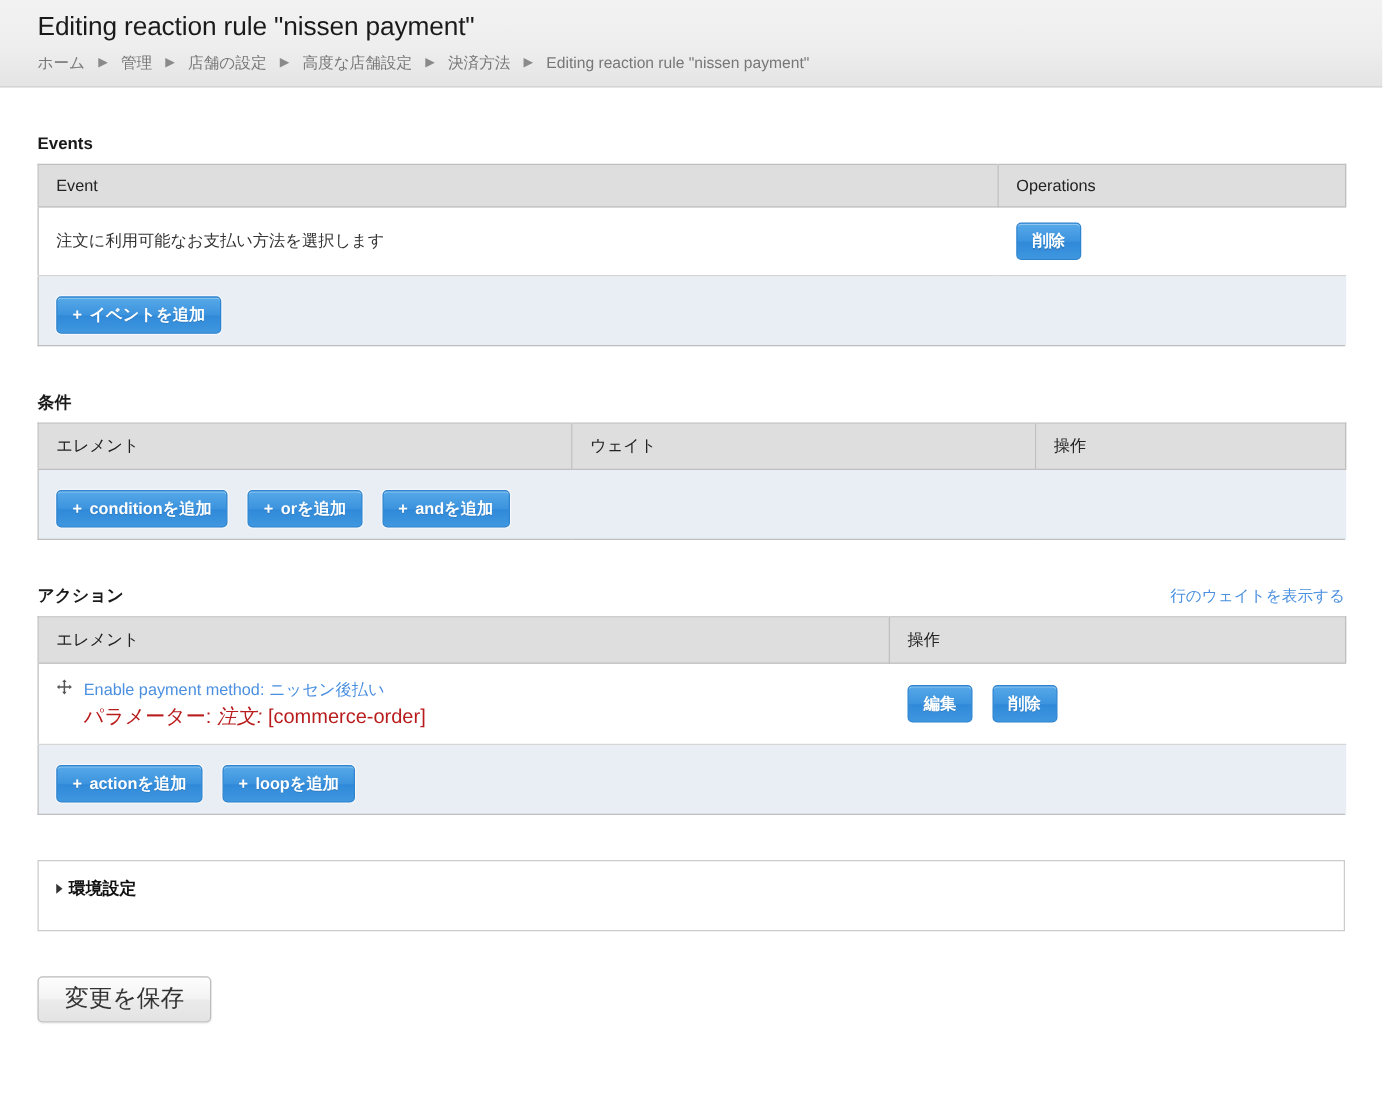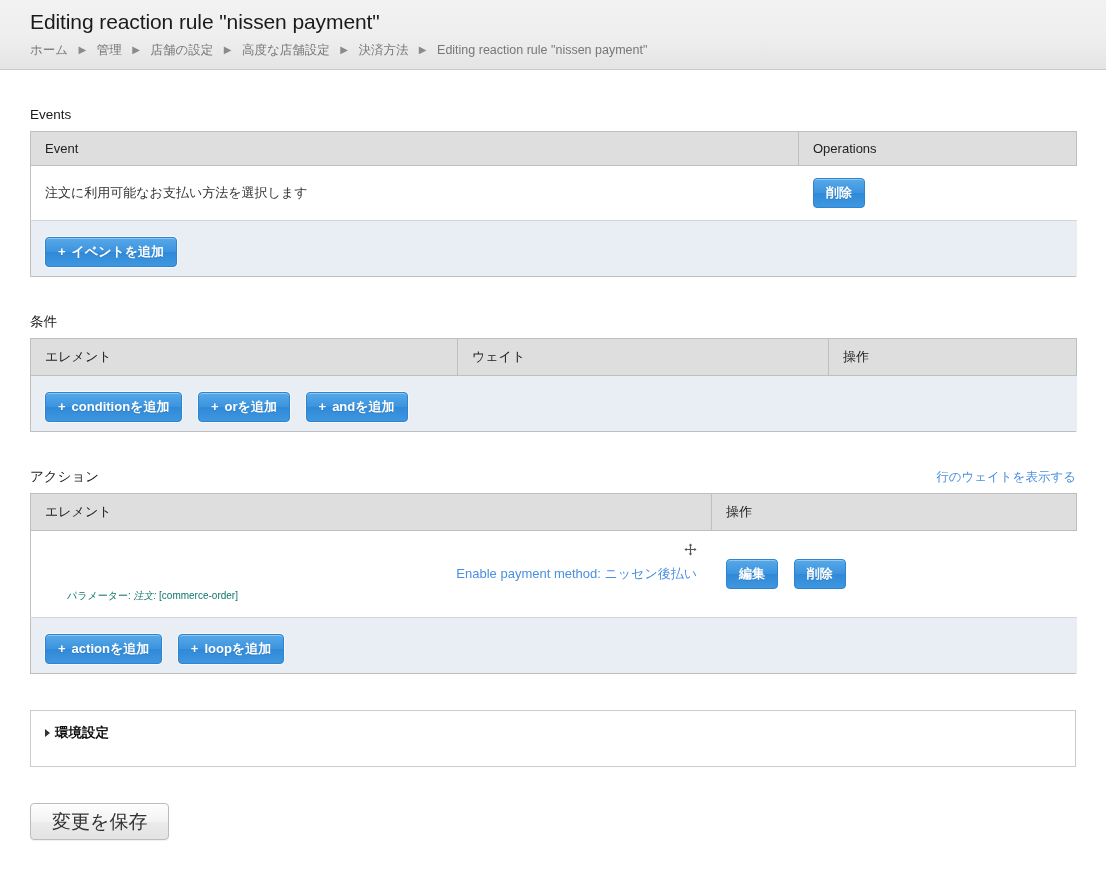--- a/index.html
+++ b/index.html
@@ -65,21 +65,21 @@
   .section { margin-top: 0; }
 
   .section-head {
     display: flex;
     align-items: baseline;
     justify-content: space-between;
     margin-bottom: 7px;
   }
   .section-title {
     font-size: 13.5px;
-    font-weight: normal;
+    font-weight: bold;
     color: #1a1a1a;
     margin: 0;
     line-height: 18px;
   }
   .section-link {
     font-size: 12.5px;
     color: #4a8fe0;
     text-decoration: none;
     cursor: pointer;
   }
@@ -143,45 +143,44 @@
   .btn-blue + .btn-blue { margin-left: 12px; }
   .btn-blue .plus { margin-right: 6px; font-weight: bold; }
 
   .ops-cell { padding-top: 10px; padding-bottom: 10px; }
   .ops-cell .btn-blue + .btn-blue { margin-left: 12px; }
 
   
   .action-el { line-height: 18px; }
   .action-line1 {
     display: flex;
-    align-items: flex-end;
+    align-items: flex-start;
     gap: 9px;
-    flex-direction: column;
   }
   .drag-handle {
     width: 13px;
     height: 13px;
     flex: 0 0 13px;
     color: #555555;
     cursor: move;
     display: inline-block;
     position: relative;
     top: 0px;
   }
   .action-link {
     color: #4a8fe0;
     text-decoration: none;
     font-size: 13px;
     cursor: pointer;
   }
   .action-params {
     margin-top: 4px;
     margin-left: 22px;
-    font-size: 10px;
-    color: #0f766e;
+    font-size: 16px;
+    color: #b91c1c;
   }
   .action-params .pname { font-style: italic; }
 
   
   .settings-box {
     width: 1046px;
     box-sizing: border-box;
     border: 1px solid #cccccc;
     background: #ffffff;
     padding: 13px 14px 14px 14px;

